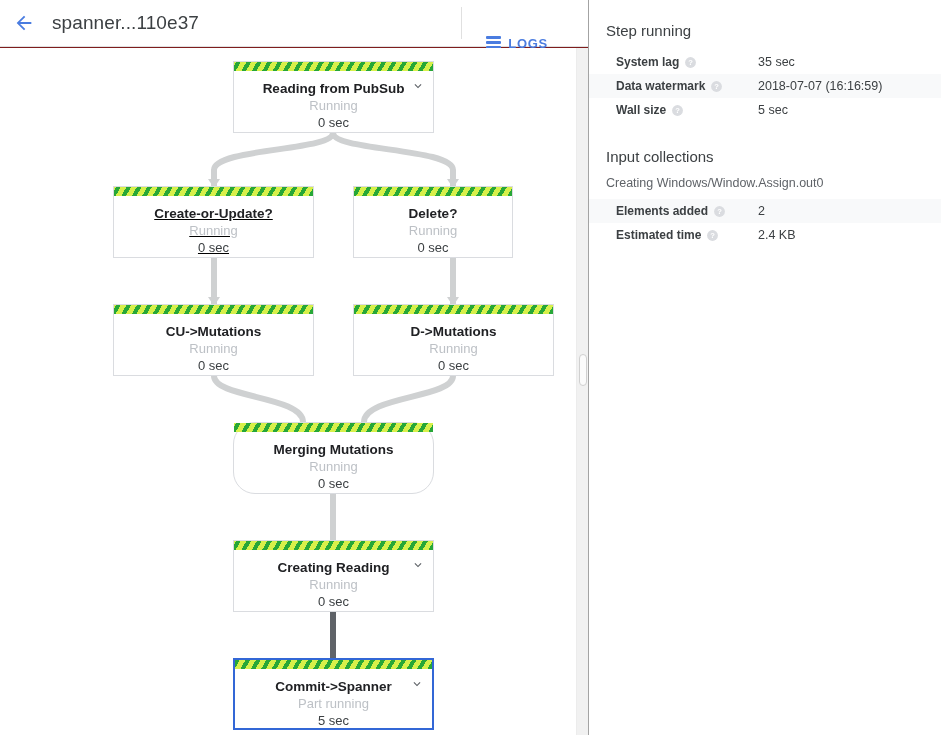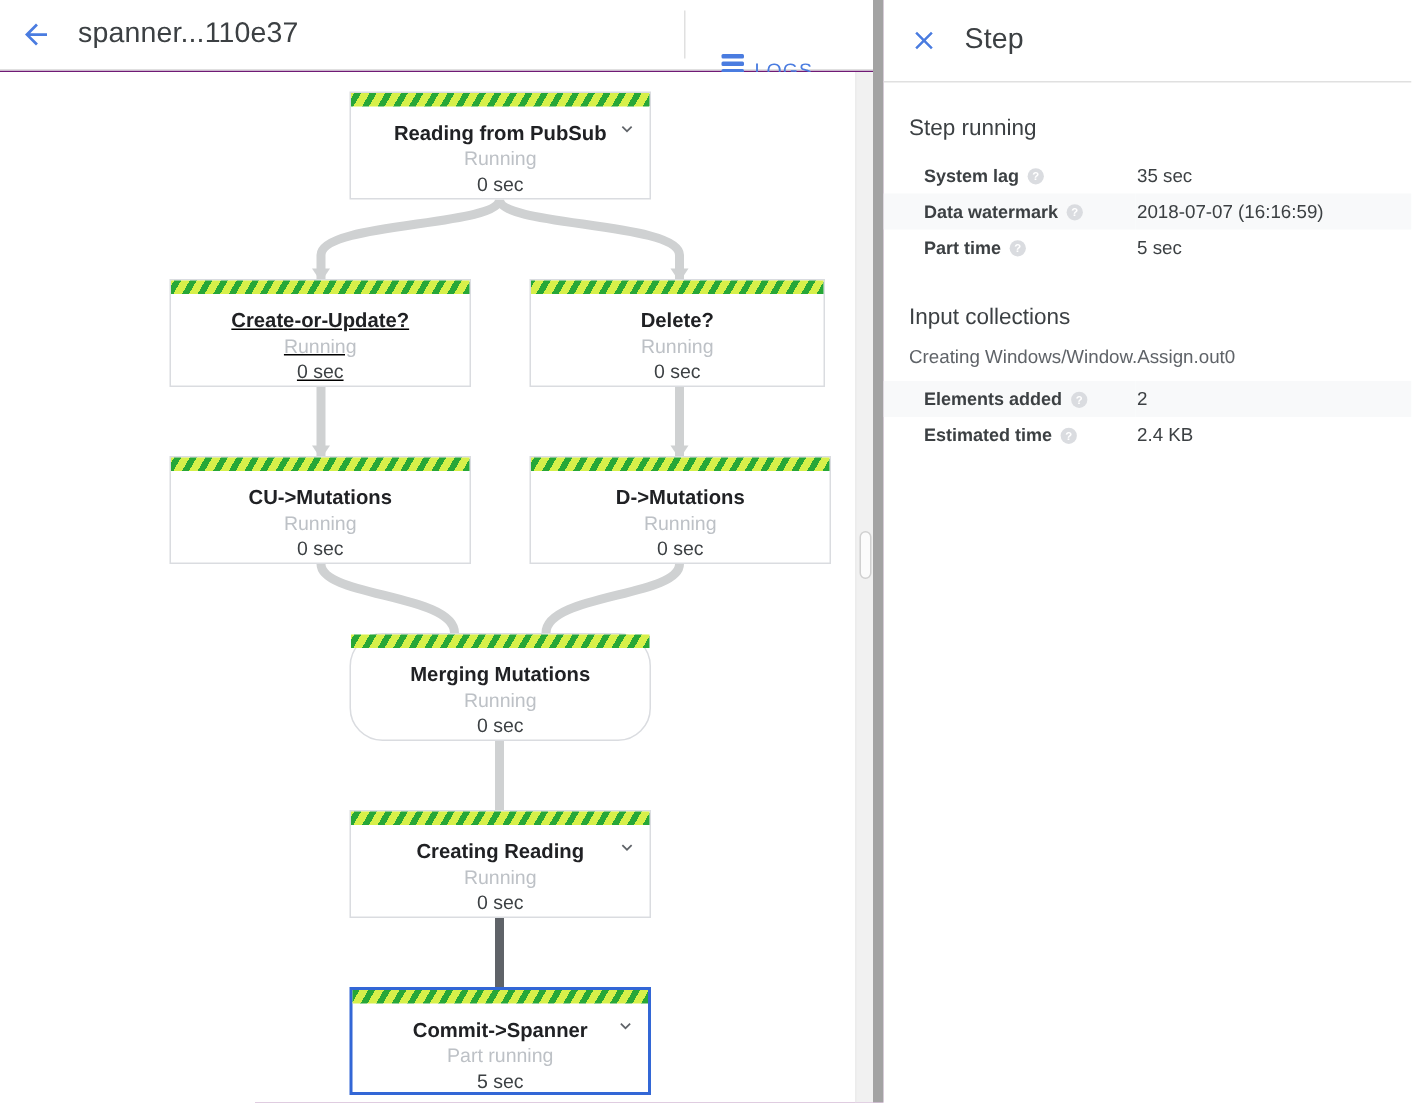--- a/index.html
+++ b/index.html
@@ -10,22 +10,22 @@
     background: #ffffff;
     font-family: "Liberation Sans", "DejaVu Sans", sans-serif;
     -webkit-font-smoothing: antialiased;
   }
   #app { position: relative; width: 942px; height: 735px; display: flex; }
 
   
   #left-pane {
     position: relative;
     width: 589px; height: 735px;
-    border-right: 7px solid #a3a3a3;
-    background: #701a75;
+    border-right: 1px solid #a3a3a3;
+    background: #7f1d1d;
     overflow: hidden;
   }
   #topbar {
     position: relative;
     height: 47px;
     border-bottom: 1px solid #e0e0e0;
     display: flex; align-items: center;
     background: #fff;
   }
   #back-btn {
@@ -36,22 +36,22 @@
   #back-btn svg { display: block; }
   #job-title {
     font-size: 19px; color: #3c4043; letter-spacing: .1px;
     margin-left: 4px; white-space: nowrap;
   }
   #topbar-right {
     margin-left: auto; display: flex; align-items: center; height: 100%;
   }
   .vdiv { width: 1px; height: 32px; background: #e0e0e0; margin-right: 14px; }
   #logs-btn {
-    display: flex; align-items: flex-end; gap: 7px;
-    color: #4a7ce0; font-size: 13px; font-weight: 400; letter-spacing: .7px;
+    display: flex; align-items: flex-start; gap: 7px;
+    color: #4a7ce0; font-size: 13px; font-weight: 700; letter-spacing: .7px;
     padding: 6px 10px; cursor: pointer; margin-right: 30px; margin-top: 44px;
   }
   .logs-icon { display: flex; flex-direction: column; gap: 2.5px; width: 15px; }
   .logs-icon i { display: block; height: 2.5px; background: #4a7ce0; border-radius: 1px; }
   .logs-icon i:nth-child(1) { width: 15px; }
   .logs-icon i:nth-child(2) { width: 15px; }
   .logs-icon i:nth-child(3) { width: 15px; }
   .logs-icon i:nth-child(4) { width: 15px; }
 
   
@@ -247,21 +247,21 @@
             </div>
           </div>
           <div class="node" style="left: 113px; top: 138px; width: 201px; height: 72px; text-decoration: underline;">
             <div class="node-stripe"></div>
             <div class="node-body">
               <div class="node-title">Create-or-Update?</div>
               <div class="node-status">Running</div>
               <div class="node-time">0 sec</div>
             </div>
           </div>
-          <div class="node" style="left: 353px; top: 138px; width: 197px; height: 72px;">
+          <div class="node" style="left: 353px; top: 138px; width: 160px; height: 72px;">
             <div class="node-stripe"></div>
             <div class="node-body">
               <div class="node-title">Delete?</div>
               <div class="node-status">Running</div>
               <div class="node-time">0 sec</div>
             </div>
           </div>
           <div class="node" style="left: 113px; top: 256px; width: 201px; height: 72px;">
             <div class="node-stripe"></div>
             <div class="node-body">
@@ -315,28 +315,20 @@
         </div>
     </div>
 
     <div id="left-scrollbar">
       <div id="left-scrollbar-thumb"></div>
     </div>
   </div>
 
   <div id="right-pane">
 
-    <div id="right-header">
-      <div id="close-btn">
-        <svg width="20" height="20" viewBox="0 0 24 24">
-            <path d="M19 6.4L17.6 5 12 10.6 6.4 5 5 6.4 10.6 12 5 17.6 6.4 19 12 13.4 17.6 19 19 17.6 13.4 12z" fill="#4a7ce0"></path>
-          </svg>
-      </div>
-      <div id="panel-title">Step</div>
-    </div>
 
     <div id="right-content">
 
       <div class="section-head">Step running</div>
       <table class="kv-table">
         <tbody id="summary-rows">
             <tr class="kv-row">
               <td class="kv-key"><span>System lag</span><span class="help-icon"><svg width="13" height="13" viewBox="0 0 24 24">
                     <circle cx="12" cy="12" r="10" fill="#dadce0"></circle>
                     <text x="12" y="17" font-size="14" font-family="Liberation Sans, sans-serif" fill="#ffffff" text-anchor="middle">?</text>
@@ -344,21 +336,21 @@
               <td class="kv-val">35 sec</td>
             </tr>
             <tr class="kv-row alt">
               <td class="kv-key"><span>Data watermark</span><span class="help-icon"><svg width="13" height="13" viewBox="0 0 24 24">
                     <circle cx="12" cy="12" r="10" fill="#dadce0"></circle>
                     <text x="12" y="17" font-size="14" font-family="Liberation Sans, sans-serif" fill="#ffffff" text-anchor="middle">?</text>
                   </svg></span></td>
               <td class="kv-val">2018-07-07 (16:16:59)</td>
             </tr>
             <tr class="kv-row">
-              <td class="kv-key"><span>Part time</span><span class="help-icon"><svg width="13" height="13" viewBox="0 0 24 24">
+              <td class="kv-key"><span>Wall size</span><span class="help-icon"><svg width="13" height="13" viewBox="0 0 24 24">
                     <circle cx="12" cy="12" r="10" fill="#dadce0"></circle>
                     <text x="12" y="17" font-size="14" font-family="Liberation Sans, sans-serif" fill="#ffffff" text-anchor="middle">?</text>
                   </svg></span></td>
               <td class="kv-val">5 sec</td>
             </tr>
           </tbody>
       </table>
 
       <div class="section-gap"></div>
 

